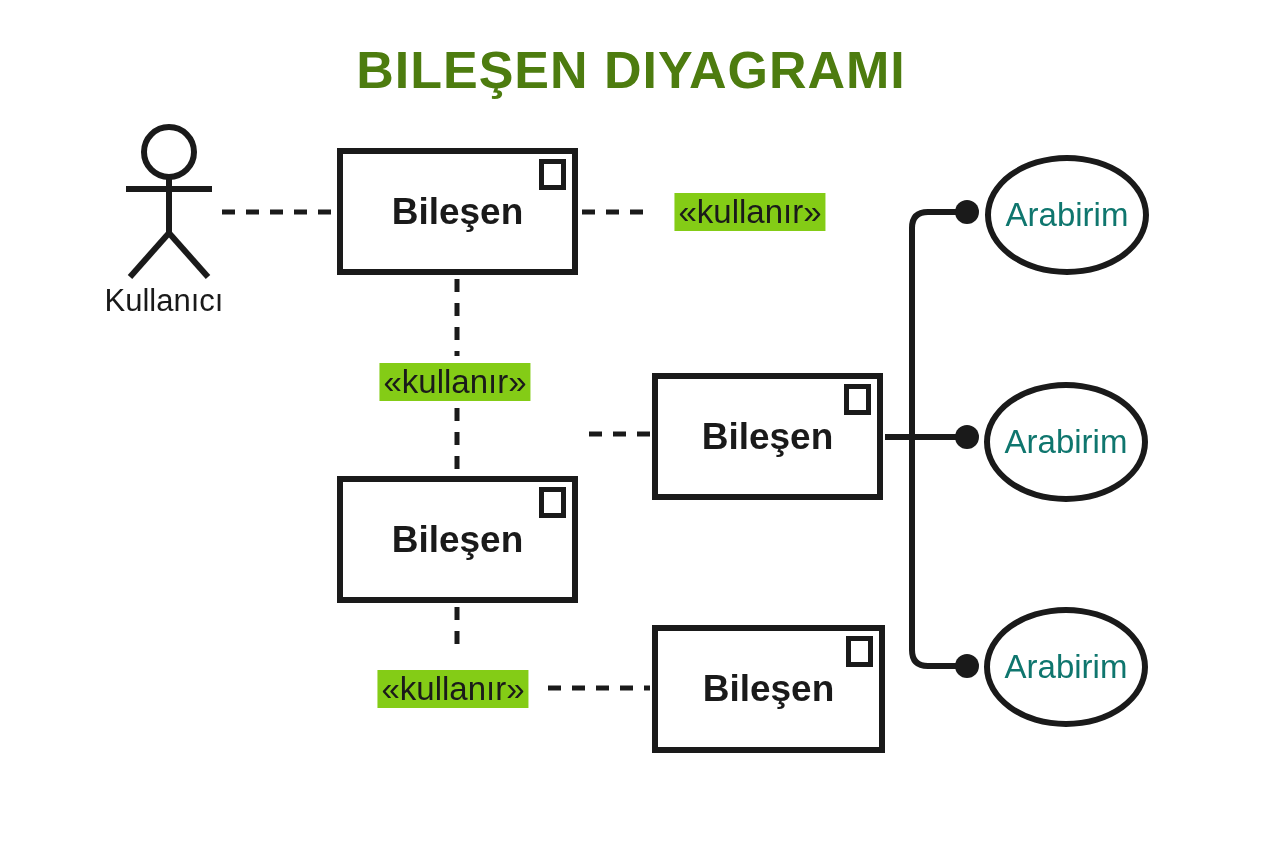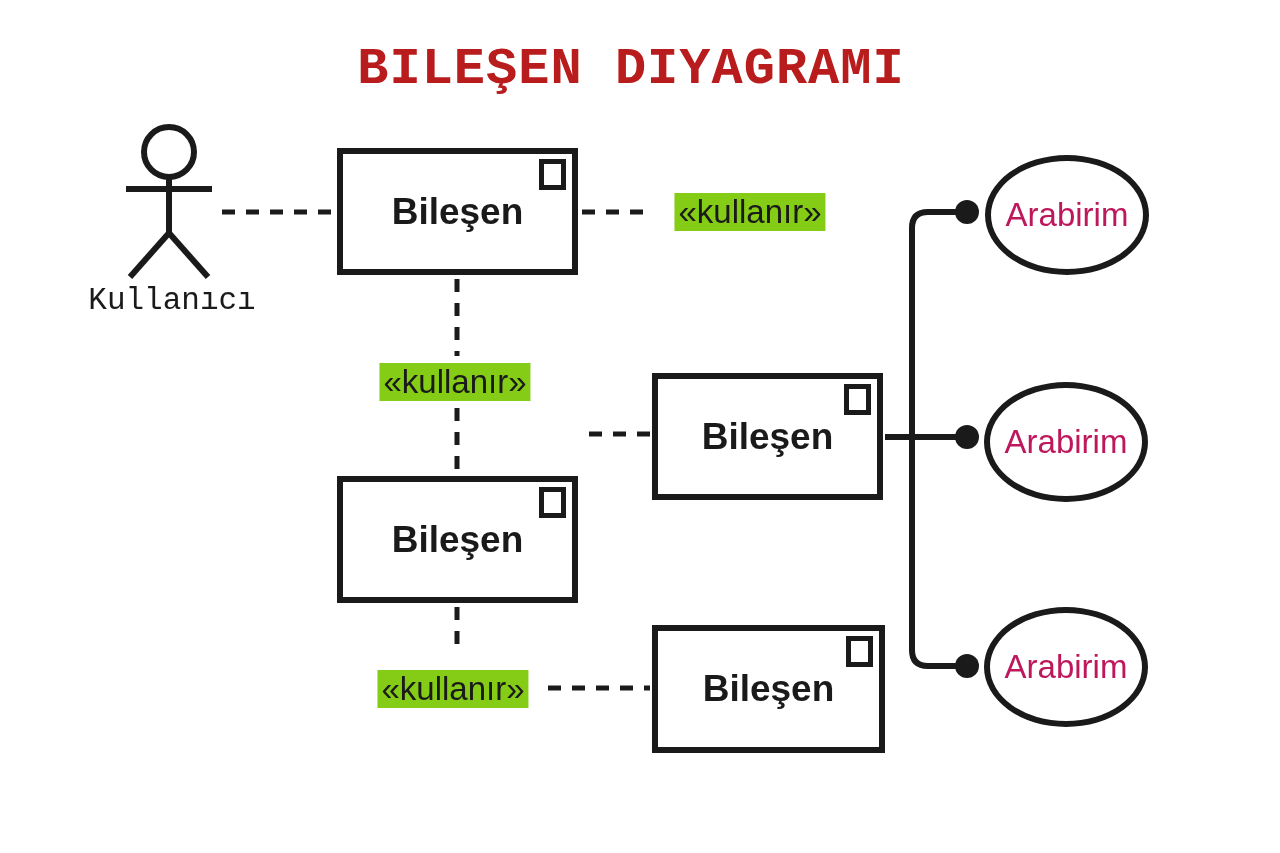--- a/index.html
+++ b/index.html
@@ -25,23 +25,22 @@
   }
   .title {
     position: absolute;
     left: 0;
     top: 40px;
     width: 1262px;
     text-align: center;
     font-size: 52px;
     font-weight: bold;
     letter-spacing: 1px;
-    color: #b91c1c;
+    color: #4d7c0f;
     white-space: nowrap;
-    font-family: Liberation Mono, monospace;
   }
   .comp-box {
     position: absolute;
     box-sizing: border-box;
     border: 6px solid #1a1a1a;
     background: #ffffff;
     display: flex;
     align-items: center;
     justify-content: center;
   }
@@ -67,21 +66,21 @@
     height: 120px;
     border: 6px solid #1a1a1a;
     border-radius: 50%;
     background: #ffffff;
     display: flex;
     align-items: center;
     justify-content: center;
   }
   .iface-label {
     font-size: 33px;
-    color: #be185d;
+    color: #0f766e;
     white-space: nowrap;
   }
   .stereotype {
     position: absolute;
     transform: translate(-50%, -50%);
     font-size: 33px;
     color: #1a1a1a;
     white-space: nowrap;
     background: #84cc16;
     padding: 0 4px;
@@ -128,21 +127,21 @@
 
     <g fill="#1a1a1a" stroke="none">
       <circle cx="967" cy="212" r="12"></circle>
       <circle cx="967" cy="437" r="12"></circle>
       <circle cx="967" cy="666" r="12"></circle>
     </g>
   </svg>
 
   <div class="title">BILEŞEN DIYAGRAMI</div>
 
-  <div class="actor-label" style="left:172px; top:283px;font-family:Liberation Mono, monospace;">Kullanıcı</div>
+  <div class="actor-label" style="left:164px; top:283px;">Kullanıcı</div>
 
   <div class="comp-box" style="left:337px; top:148px; width:241px; height:127px;">
     <span class="comp-icon"></span>
     <span class="comp-label">Bileşen</span>
   </div>
 
   <div class="comp-box" style="left:337px; top:476px; width:241px; height:127px;">
     <span class="comp-icon"></span>
     <span class="comp-label">Bileşen</span>
   </div>

